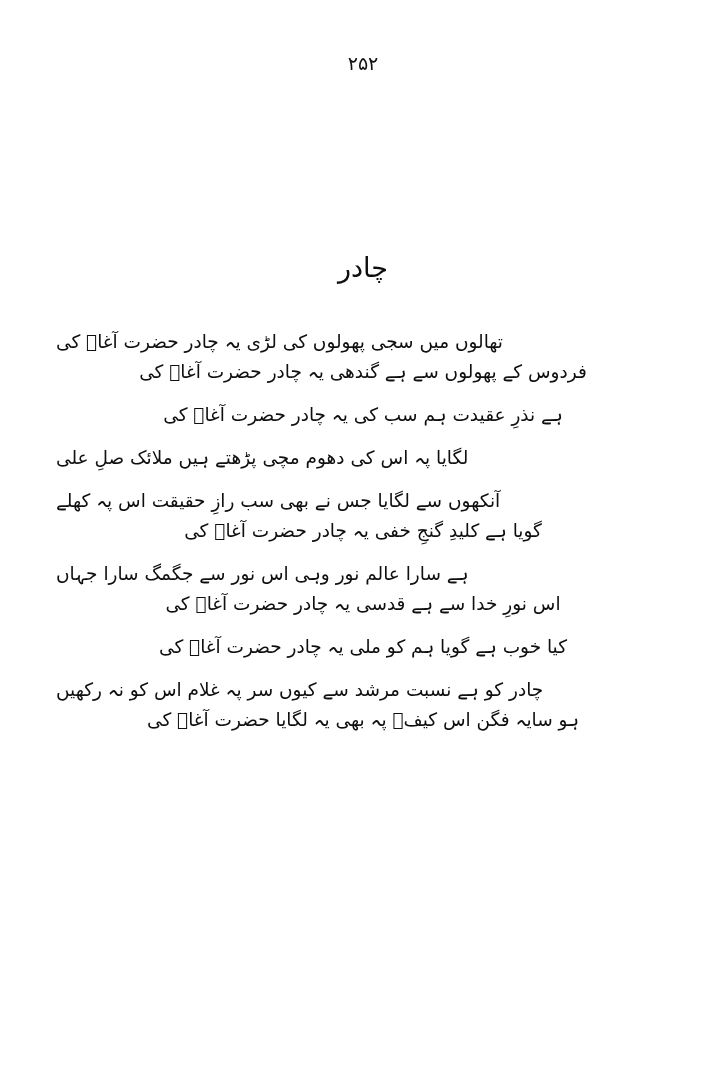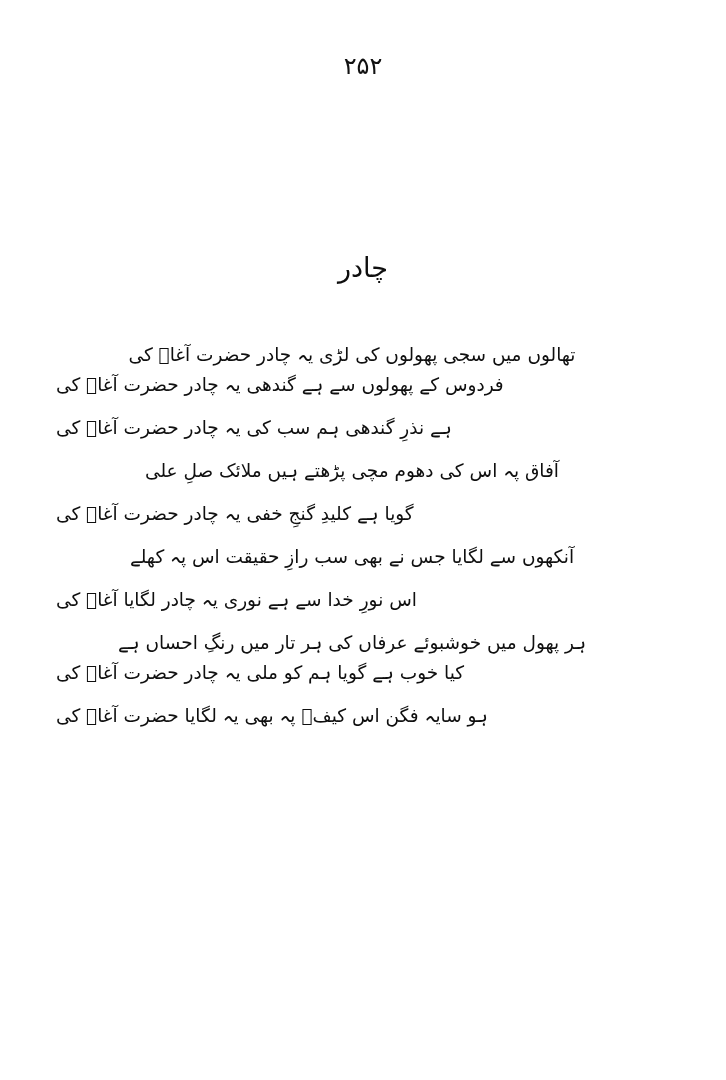--- a/index.html
+++ b/index.html
@@ -16,21 +16,21 @@
     font-family: "DejaVu Sans", sans-serif;
     color: #111111;
   }
   .page-number {
     position: absolute;
     top: 52px;
     left: 0;
     width: 726px;
     text-align: center;
     font-family: "DejaVu Sans", sans-serif;
-    font-size: 24px;
+    font-size: 19px;
     letter-spacing: 1px;
     color: #111;
   }
   .poem-title {
     position: absolute;
     top: 252px;
     left: 0;
     width: 726px;
     text-align: center;
     font-size: 27px;
@@ -49,26 +49,25 @@
   .line {
     display: block;
     white-space: nowrap;
     font-size: 18.5px;
     line-height: 1.62;
     color: #0f0f0f;
     font-family: "DejaVu Sans", sans-serif;
   }
   
   .line.first {
-    text-align: center;
+    text-align: left;
     padding-right: 22px;
-    margin-top: 13px;
   }
   .line.second {
-    text-align: left;
+    text-align: center;
     padding-right: 0;
   }
   .line.second.wide {
     padding-right: 0;
   }
 </style>
 </head>
 <body>
 
 <div class="page">
@@ -78,39 +77,40 @@
   <div class="poem-title">چادر</div>
 
   <div class="verses">
 
     <div class="couplet">
       <span class="line first">تھالوں میں سجی پھولوں کی لڑی یہ چادر حضرت آغاؒ کی</span>
       <span class="line second">فردوس کے پھولوں سے ہے گندھی یہ چادر حضرت آغاؒ کی</span>
     </div>
 
     <div class="couplet">
-      <span class="line second">ہے نذرِ گندھی ہم سب کی یہ چادر حضرت آغاؒ کی</span>
+      <span class="line second">ہے نذرِ عقیدت ہم سب کی یہ چادر حضرت آغاؒ کی</span>
     </div>
 
     <div class="couplet">
-      <span class="line first">آفاق پہ اس کی دھوم مچی پڑھتے ہیں ملائک صلِ علی</span>
+      <span class="line first">لگایا پہ اس کی دھوم مچی پڑھتے ہیں ملائک صلِ علی</span>
     </div>
 
     <div class="couplet">
+      <span class="line first">آنکھوں سے لگایا جس نے بھی سب رازِ حقیقت اس پہ کھلے</span>
       <span class="line second">گویا ہے کلیدِ گنجِ خفی یہ چادر حضرت آغاؒ کی</span>
-      <span class="line first">آنکھوں سے لگایا جس نے بھی سب رازِ حقیقت اس پہ کھلے</span>
     </div>
 
     <div class="couplet">
-      <span class="line second">اس نورِ خدا سے ہے نوری یہ چادر لگایا آغاؒ کی</span>
+      <span class="line first">ہے سارا عالم نور وہی اس نور سے جگمگ سارا جہاں</span>
+      <span class="line second">اس نورِ خدا سے ہے قدسی یہ چادر حضرت آغاؒ کی</span>
     </div>
 
     <div class="couplet">
-      <span class="line first">ہر پھول میں خوشبوئے عرفاں کی ہر تار میں رنگِ احساں ہے</span>
       <span class="line second">کیا خوب ہے گویا ہم کو ملی یہ چادر حضرت آغاؒ کی</span>
     </div>
 
     <div class="couplet">
+      <span class="line first">چادر کو ہے نسبت مرشد سے کیوں سر پہ غلام اس کو نہ رکھیں</span>
       <span class="line second wide">ہو سایہ فگن اس کیفؔ پہ بھی یہ لگایا حضرت آغاؒ کی</span>
     </div>
 
   </div>
 </div>
 
 </body></html>

